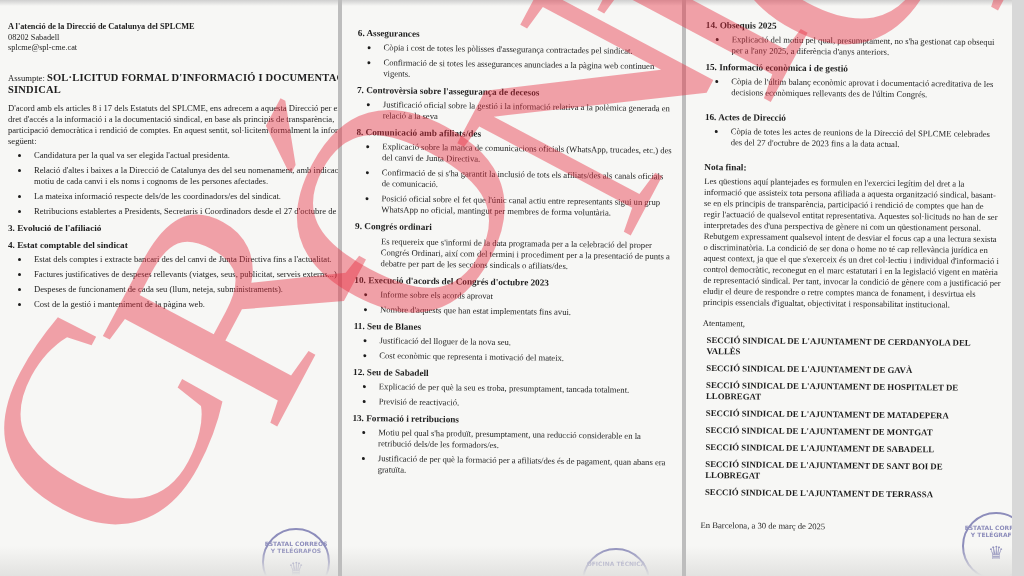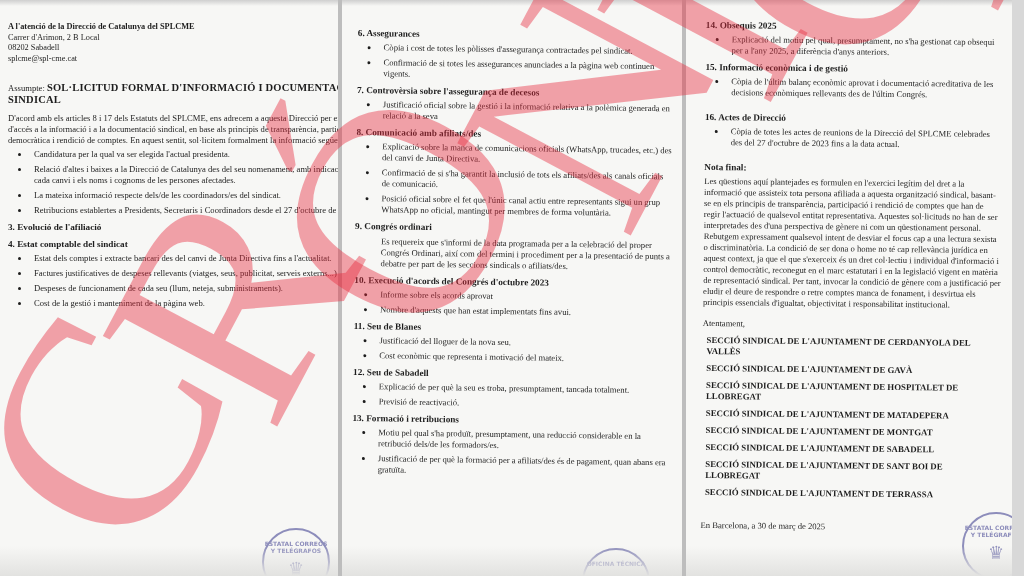--- a/index.html
+++ b/index.html
@@ -1,18 +1,18 @@
 <!DOCTYPE html>
 <html><head>
 <meta charset="utf-8">
 <style>
   html, body { margin:0; padding:0; }
   body { width:1024px; height:576px; overflow:hidden; background:#d8d8d8; position:relative; font-family:"Liberation Serif", "DejaVu Serif", serif; color:#1d1d1d; }
   .panel { position:absolute; top:0; height:576px; background:#f7f7f5; overflow:hidden; }
-  .p1 { left:0; width:384px;padding-left:24px; }
+  .p1 { left:0; width:384px; }
   .p2 { left:342px; width:340px; }
   .p3 { left:686px; width:326px; }
   .panel .topshade { position:absolute; left:0; right:0; top:0; height:6px; background:linear-gradient(#cfcfcf,#f7f7f5); }
   .panel .botshade { position:absolute; left:0; right:0; bottom:0; height:30px; background:linear-gradient(rgba(247,247,245,0), #e2e2e0); }
   .content { position:absolute; left:8px; right:8px; top:22px; font-size:8.6px; line-height:11px; }
   .p2 .content { top:22px; left:16px; transform:rotate(0.8deg); transform-origin:0 0; }
   .p3 .content { top:14px; left:20px; transform:rotate(0.6deg); transform-origin:0 0; }
   .addr b { font-weight:bold; }
   .addr div { font-size:8.3px; line-height:10.5px; }
   .subject { margin-top:18px; font-size:8.6px; }
@@ -32,21 +32,20 @@
   .divider { position:absolute; top:0; height:576px; width:4px; background:#bdbdbd; }
 </style>
 </head>
 <body>
 
 <div class="panel p1">
   <div class="topshade"></div>
   <div class="content">
     <div class="addr">
       <div><b>A l'atenció de la Direcció de Catalunya del SPLCME</b></div>
-      <div>Carrer d'Arimon, 2 B Local</div>
       <div>08202 Sabadell</div>
       <div>splcme@spl-cme.cat</div>
     </div>
     <div class="subject">
       <span>Assumpte:</span>
       <b>SOL·LICITUD FORMAL D'INFORMACIÓ I DOCUMENTACIÓ SINDICAL</b>
     </div>
     <div class="para">D'acord amb els articles 8 i 17 dels Estatuts del SPLCME, ens adrecem a aquesta Direcció per exercir el dret d'accés a la informació i a la documentació sindical, en base als principis de transparència, participació democràtica i rendició de comptes. En aquest sentit, sol·licitem formalment la informació següent:</div>
 
     <ul>

